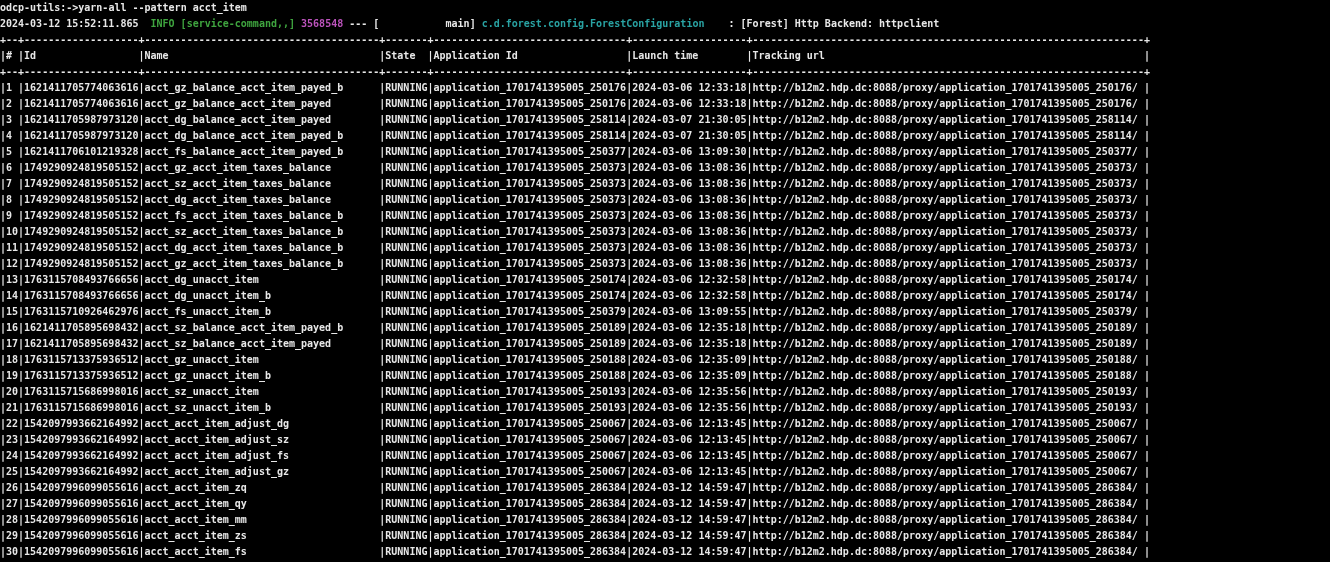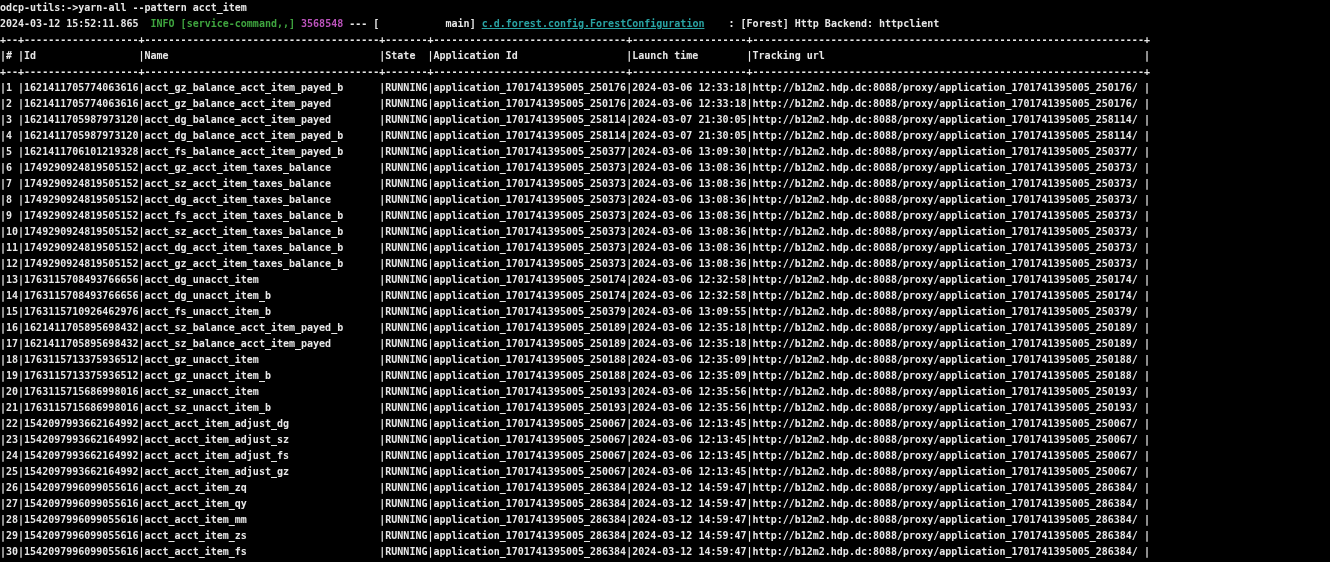--- a/index.html
+++ b/index.html
@@ -15,18 +15,18 @@
     font-family: "DejaVu Sans Mono", "Liberation Mono", monospace;
     font-size: 10px;
     font-weight: bold;
     line-height: 16px;
     white-space: pre;
     overflow: hidden;
   }
   .line { height: 16px; white-space: pre; }
   .green   { color: var(--green,   #3fa53f); }
   .magenta { color: var(--magenta, #bc53bc); margin-top: 19px; }
-  .cyan    { color: var(--cyan,    #29a3a3); text-decoration: underline; }
+  .cyan    { color: var(--cyan,    #29a3a3); }
 </style>
 </head>
 <body>
 
 <div class="screen" style="background: rgb(0, 0, 0); color: rgb(232, 232, 232); --green: #3fa53f; --magenta: #bc53bc; --cyan: #29a3a3;"><div class="line"><span>odcp-utils:-&gt;</span><span>yarn-all --pattern acct_item</span></div><div class="line"><span>2024-03-12 15:52:11.865 </span><span class="green"> INFO [service-command,,]</span><span> </span><span class="magenta">3568548</span><span> --- [           main] </span><span class="cyan">c.d.forest.config.ForestConfiguration</span><span>    : [Forest] Http Backend: httpclient</span></div><div id="yarn-table"><div class="line">+--+-------------------+---------------------------------------+-------+--------------------------------+-------------------+-----------------------------------------------------------------+</div><div class="line">|# |Id                 |Name                                   |State  |Application Id                  |Launch time        |Tracking url                                                     |</div><div class="line">+--+-------------------+---------------------------------------+-------+--------------------------------+-------------------+-----------------------------------------------------------------+</div><div class="line">|1 |1621411705774063616|acct_gz_balance_acct_item_payed_b      |RUNNING|application_1701741395005_250176|2024-03-06 12:33:18|http://b12m2.hdp.dc:8088/proxy/application_1701741395005_250176/ |</div><div class="line">|2 |1621411705774063616|acct_gz_balance_acct_item_payed        |RUNNING|application_1701741395005_250176|2024-03-06 12:33:18|http://b12m2.hdp.dc:8088/proxy/application_1701741395005_250176/ |</div><div class="line">|3 |1621411705987973120|acct_dg_balance_acct_item_payed        |RUNNING|application_1701741395005_258114|2024-03-07 21:30:05|http://b12m2.hdp.dc:8088/proxy/application_1701741395005_258114/ |</div><div class="line">|4 |1621411705987973120|acct_dg_balance_acct_item_payed_b      |RUNNING|application_1701741395005_258114|2024-03-07 21:30:05|http://b12m2.hdp.dc:8088/proxy/application_1701741395005_258114/ |</div><div class="line">|5 |1621411706101219328|acct_fs_balance_acct_item_payed_b      |RUNNING|application_1701741395005_250377|2024-03-06 13:09:30|http://b12m2.hdp.dc:8088/proxy/application_1701741395005_250377/ |</div><div class="line">|6 |1749290924819505152|acct_gz_acct_item_taxes_balance        |RUNNING|application_1701741395005_250373|2024-03-06 13:08:36|http://b12m2.hdp.dc:8088/proxy/application_1701741395005_250373/ |</div><div class="line">|7 |1749290924819505152|acct_sz_acct_item_taxes_balance        |RUNNING|application_1701741395005_250373|2024-03-06 13:08:36|http://b12m2.hdp.dc:8088/proxy/application_1701741395005_250373/ |</div><div class="line">|8 |1749290924819505152|acct_dg_acct_item_taxes_balance        |RUNNING|application_1701741395005_250373|2024-03-06 13:08:36|http://b12m2.hdp.dc:8088/proxy/application_1701741395005_250373/ |</div><div class="line">|9 |1749290924819505152|acct_fs_acct_item_taxes_balance_b      |RUNNING|application_1701741395005_250373|2024-03-06 13:08:36|http://b12m2.hdp.dc:8088/proxy/application_1701741395005_250373/ |</div><div class="line">|10|1749290924819505152|acct_sz_acct_item_taxes_balance_b      |RUNNING|application_1701741395005_250373|2024-03-06 13:08:36|http://b12m2.hdp.dc:8088/proxy/application_1701741395005_250373/ |</div><div class="line">|11|1749290924819505152|acct_dg_acct_item_taxes_balance_b      |RUNNING|application_1701741395005_250373|2024-03-06 13:08:36|http://b12m2.hdp.dc:8088/proxy/application_1701741395005_250373/ |</div><div class="line">|12|1749290924819505152|acct_gz_acct_item_taxes_balance_b      |RUNNING|application_1701741395005_250373|2024-03-06 13:08:36|http://b12m2.hdp.dc:8088/proxy/application_1701741395005_250373/ |</div><div class="line">|13|1763115708493766656|acct_dg_unacct_item                    |RUNNING|application_1701741395005_250174|2024-03-06 12:32:58|http://b12m2.hdp.dc:8088/proxy/application_1701741395005_250174/ |</div><div class="line">|14|1763115708493766656|acct_dg_unacct_item_b                  |RUNNING|application_1701741395005_250174|2024-03-06 12:32:58|http://b12m2.hdp.dc:8088/proxy/application_1701741395005_250174/ |</div><div class="line">|15|1763115710926462976|acct_fs_unacct_item_b                  |RUNNING|application_1701741395005_250379|2024-03-06 13:09:55|http://b12m2.hdp.dc:8088/proxy/application_1701741395005_250379/ |</div><div class="line">|16|1621411705895698432|acct_sz_balance_acct_item_payed_b      |RUNNING|application_1701741395005_250189|2024-03-06 12:35:18|http://b12m2.hdp.dc:8088/proxy/application_1701741395005_250189/ |</div><div class="line">|17|1621411705895698432|acct_sz_balance_acct_item_payed        |RUNNING|application_1701741395005_250189|2024-03-06 12:35:18|http://b12m2.hdp.dc:8088/proxy/application_1701741395005_250189/ |</div><div class="line">|18|1763115713375936512|acct_gz_unacct_item                    |RUNNING|application_1701741395005_250188|2024-03-06 12:35:09|http://b12m2.hdp.dc:8088/proxy/application_1701741395005_250188/ |</div><div class="line">|19|1763115713375936512|acct_gz_unacct_item_b                  |RUNNING|application_1701741395005_250188|2024-03-06 12:35:09|http://b12m2.hdp.dc:8088/proxy/application_1701741395005_250188/ |</div><div class="line">|20|1763115715686998016|acct_sz_unacct_item                    |RUNNING|application_1701741395005_250193|2024-03-06 12:35:56|http://b12m2.hdp.dc:8088/proxy/application_1701741395005_250193/ |</div><div class="line">|21|1763115715686998016|acct_sz_unacct_item_b                  |RUNNING|application_1701741395005_250193|2024-03-06 12:35:56|http://b12m2.hdp.dc:8088/proxy/application_1701741395005_250193/ |</div><div class="line">|22|1542097993662164992|acct_acct_item_adjust_dg               |RUNNING|application_1701741395005_250067|2024-03-06 12:13:45|http://b12m2.hdp.dc:8088/proxy/application_1701741395005_250067/ |</div><div class="line">|23|1542097993662164992|acct_acct_item_adjust_sz               |RUNNING|application_1701741395005_250067|2024-03-06 12:13:45|http://b12m2.hdp.dc:8088/proxy/application_1701741395005_250067/ |</div><div class="line">|24|1542097993662164992|acct_acct_item_adjust_fs               |RUNNING|application_1701741395005_250067|2024-03-06 12:13:45|http://b12m2.hdp.dc:8088/proxy/application_1701741395005_250067/ |</div><div class="line">|25|1542097993662164992|acct_acct_item_adjust_gz               |RUNNING|application_1701741395005_250067|2024-03-06 12:13:45|http://b12m2.hdp.dc:8088/proxy/application_1701741395005_250067/ |</div><div class="line">|26|1542097996099055616|acct_acct_item_zq                      |RUNNING|application_1701741395005_286384|2024-03-12 14:59:47|http://b12m2.hdp.dc:8088/proxy/application_1701741395005_286384/ |</div><div class="line">|27|1542097996099055616|acct_acct_item_qy                      |RUNNING|application_1701741395005_286384|2024-03-12 14:59:47|http://b12m2.hdp.dc:8088/proxy/application_1701741395005_286384/ |</div><div class="line">|28|1542097996099055616|acct_acct_item_mm                      |RUNNING|application_1701741395005_286384|2024-03-12 14:59:47|http://b12m2.hdp.dc:8088/proxy/application_1701741395005_286384/ |</div><div class="line">|29|1542097996099055616|acct_acct_item_zs                      |RUNNING|application_1701741395005_286384|2024-03-12 14:59:47|http://b12m2.hdp.dc:8088/proxy/application_1701741395005_286384/ |</div><div class="line">|30|1542097996099055616|acct_acct_item_fs                      |RUNNING|application_1701741395005_286384|2024-03-12 14:59:47|http://b12m2.hdp.dc:8088/proxy/application_1701741395005_286384/ |</div></div></div>
 
 </body></html>

